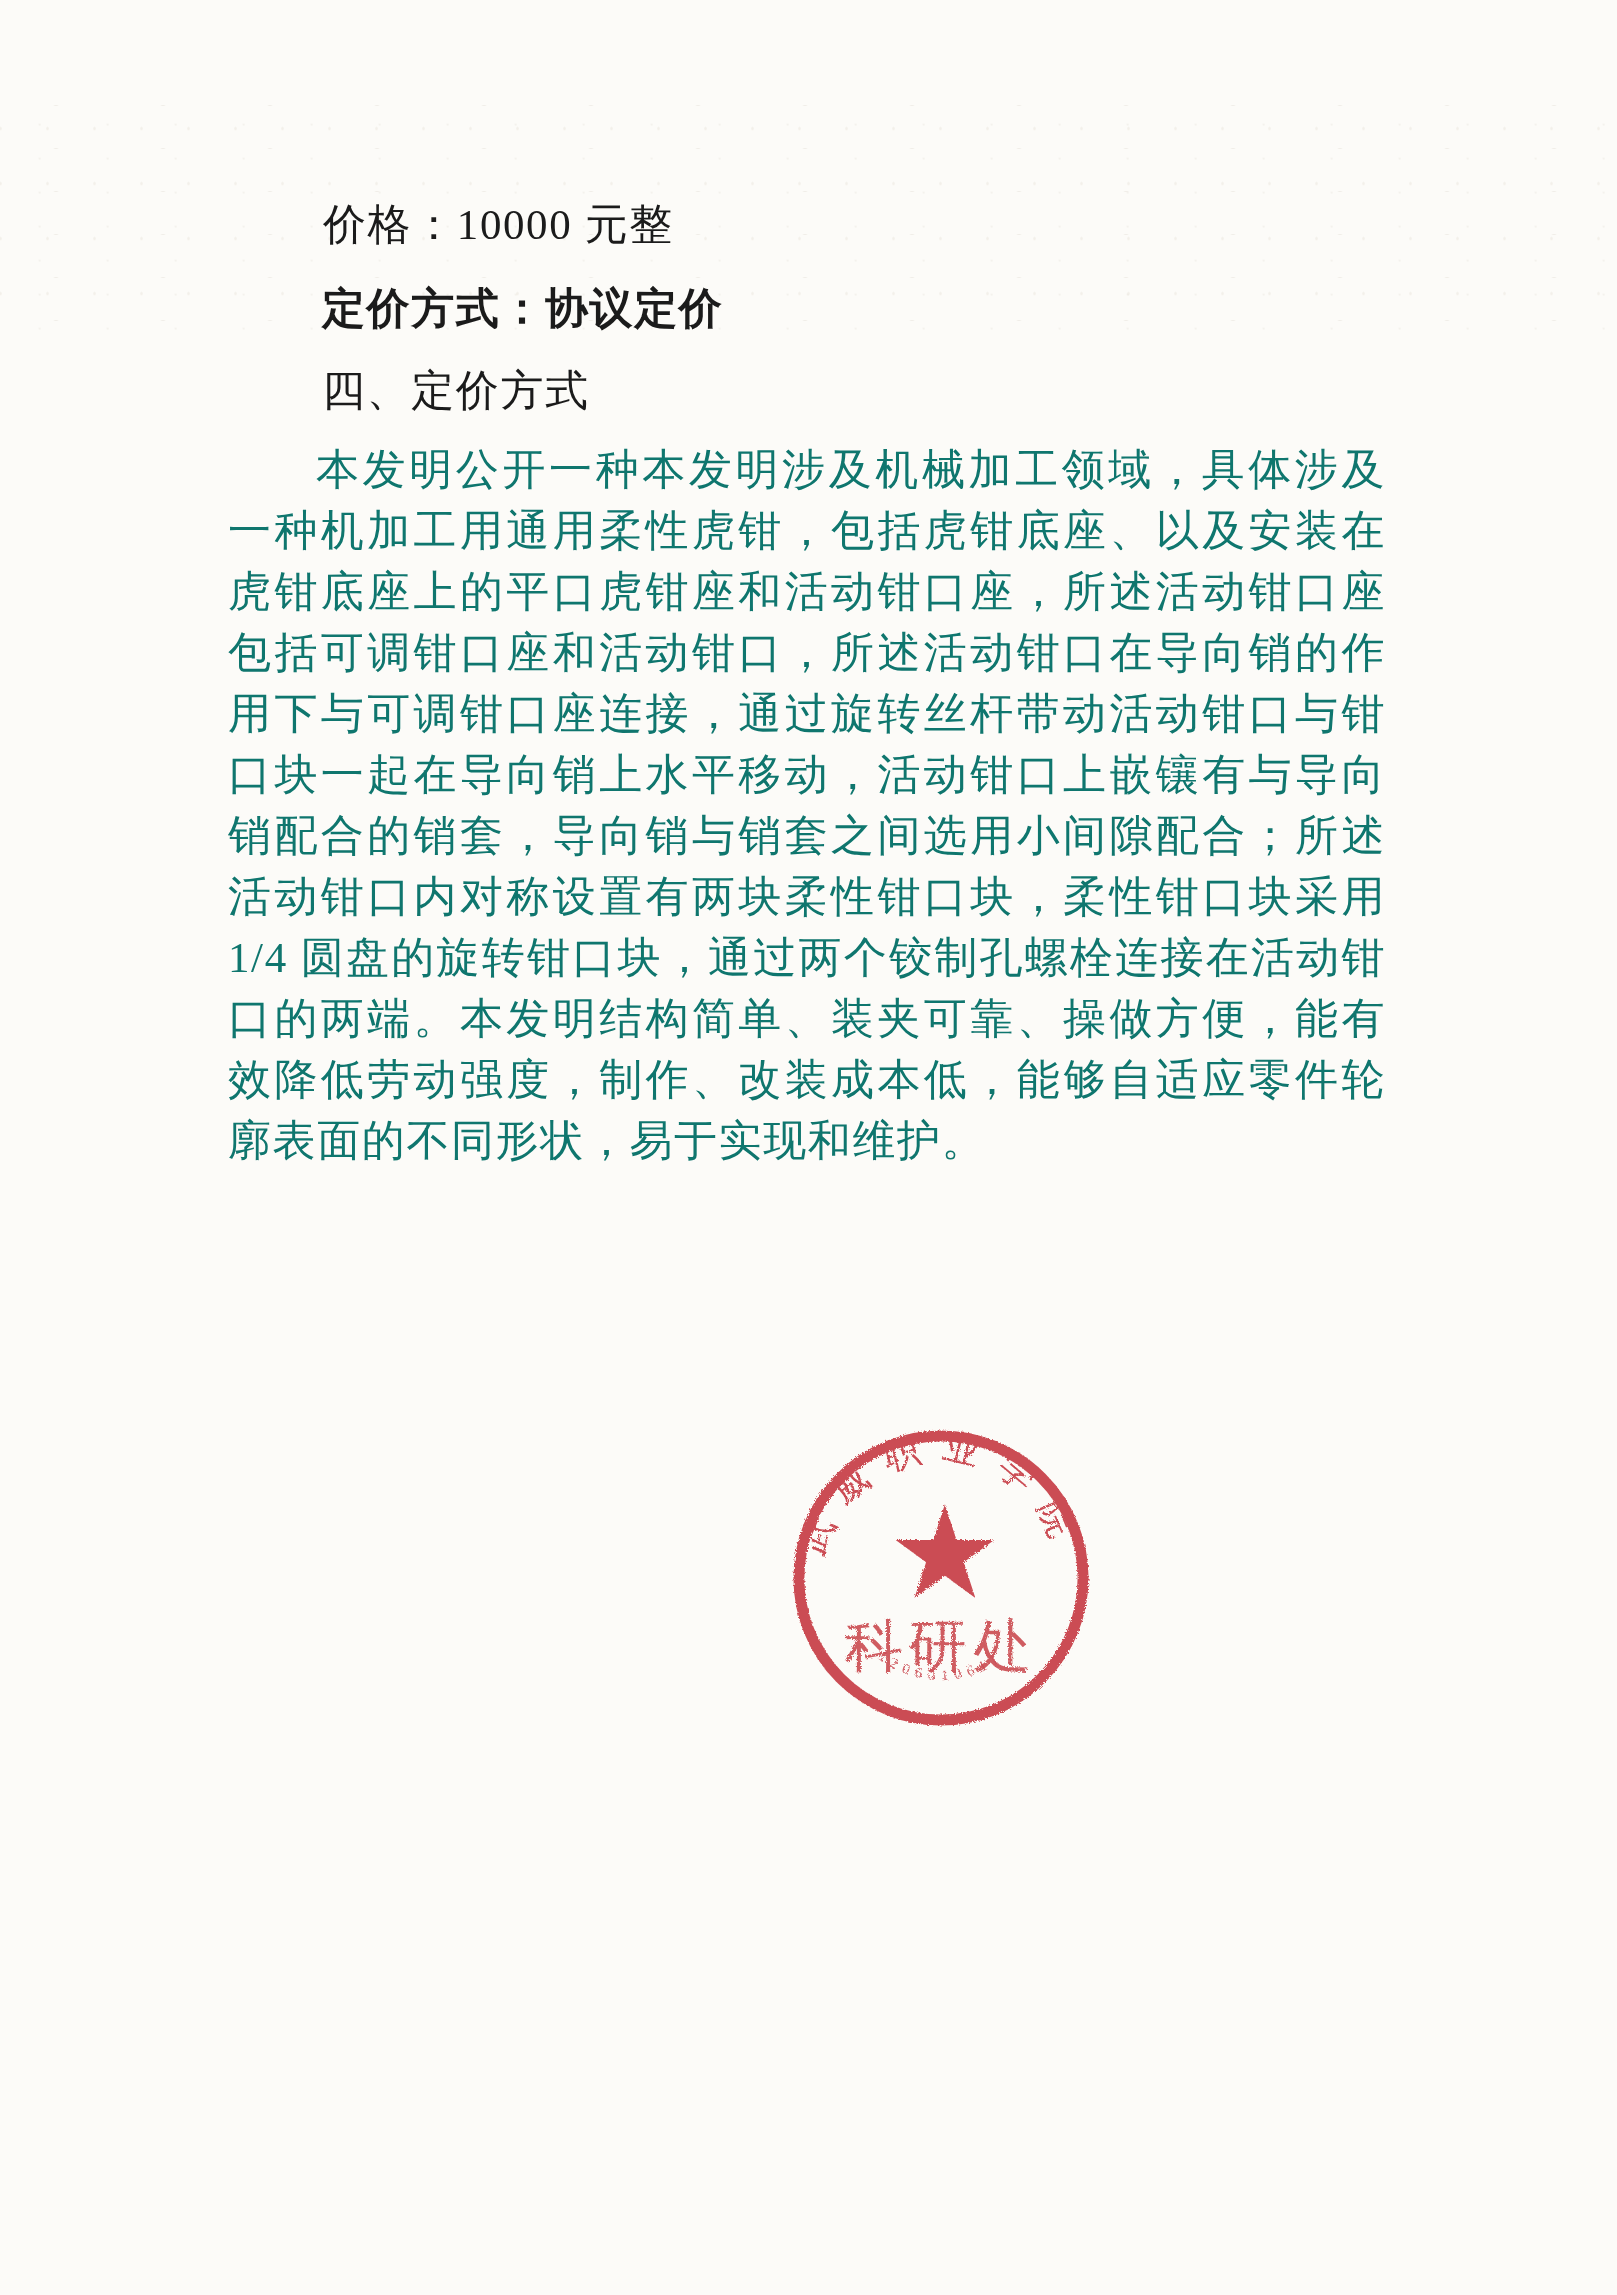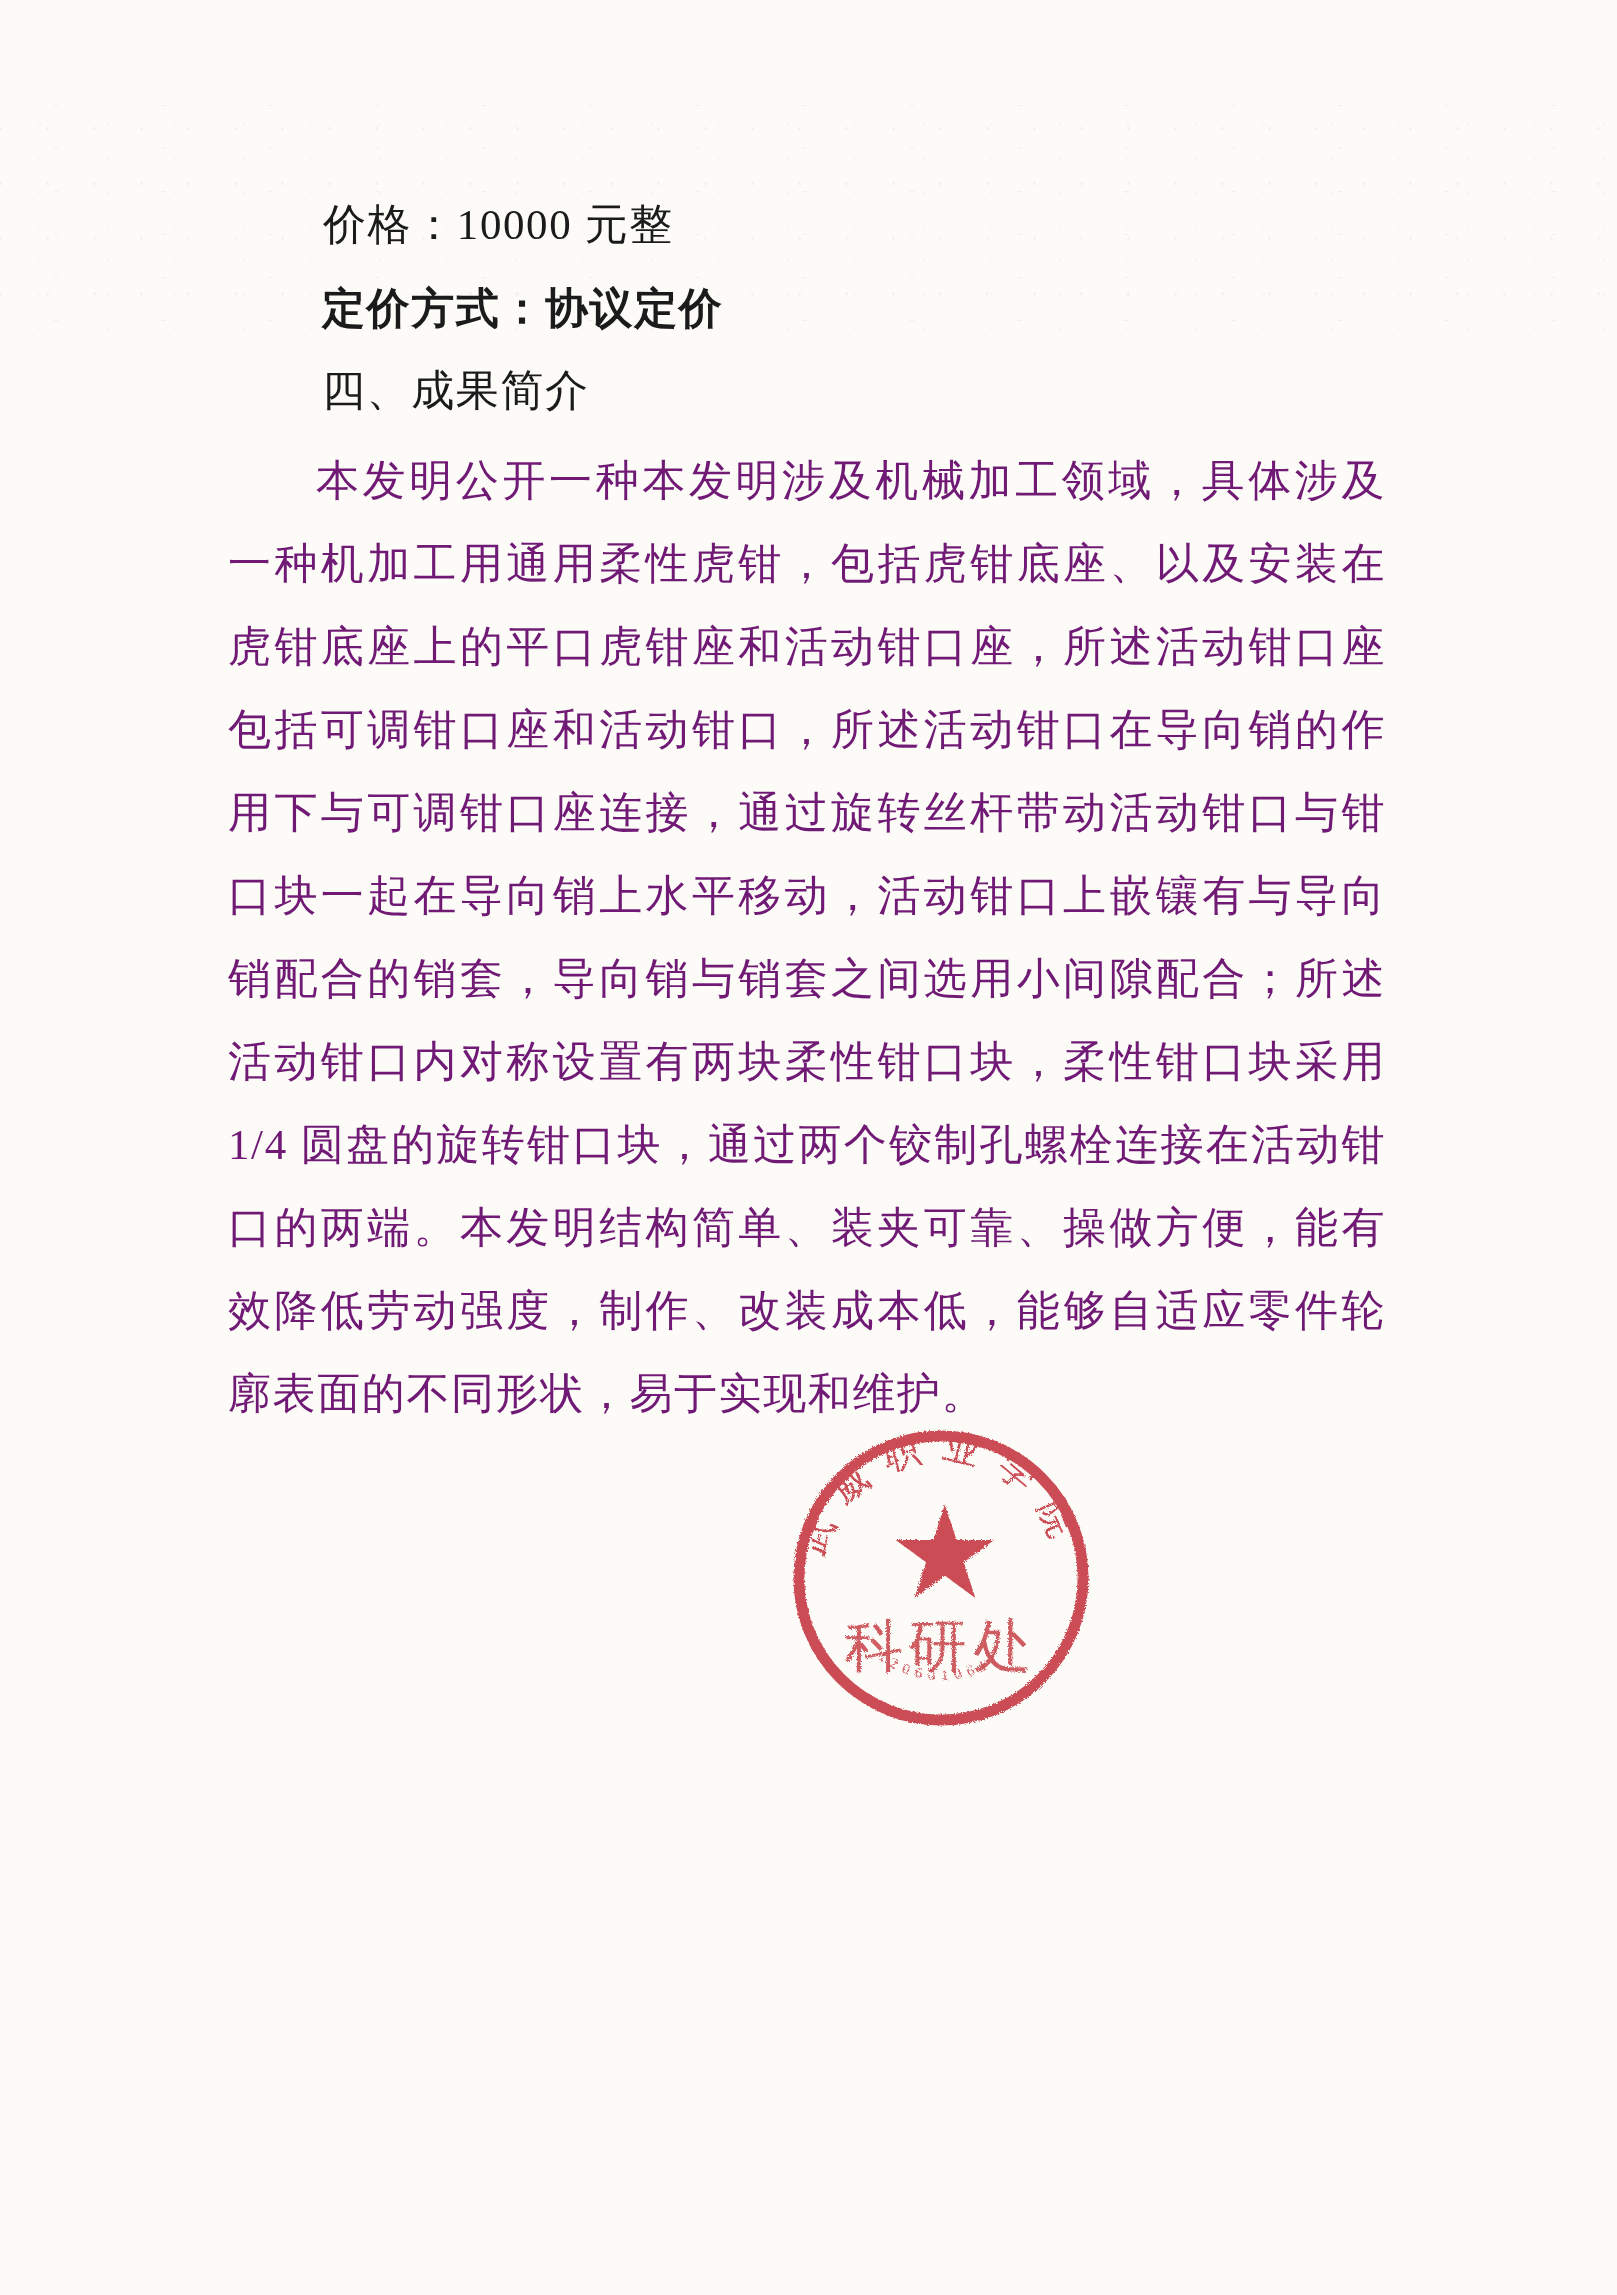--- a/index.html
+++ b/index.html
@@ -28,23 +28,23 @@
   }
   .txt{
     position:absolute;
     font-size:43px;letter-spacing:1.6px;white-space:nowrap;
   }
   .price-line{left:323px;top:196px;}
   .pricing-line{left:322px;top:280px;font-weight:bold;}
   .section-heading{left:322px;top:362px;}
   .body-paragraph{
     position:absolute;left:228px;top:439px;width:1158px;
-    font-size:43px;letter-spacing:1.6px;line-height:83px;
+    font-size:43px;letter-spacing:1.6px;line-height:61px;
     text-align:justify;text-indent:88px;
-    color:#701a75;
+    color:#0f766e;
   }
   .sig-org{
     position:absolute;left:761px;top:1552px;
     font-size:37px;letter-spacing:0.8px;white-space:nowrap;
   }
   .sig-date{
     position:absolute;left:797px;top:1634px;
     font-size:39px;letter-spacing:1.6px;white-space:nowrap;
   }
   .stamp{
@@ -61,21 +61,21 @@
 <body>
 
 <div class="page">
 
   <div class="scan-noise"></div>
 
   <div class="txt price-line">价格：10000 元整</div>
 
   <div class="txt pricing-line">定价方式：协议定价</div>
 
-  <div class="txt section-heading">四、成果简介</div>
+  <div class="txt section-heading">四、定价方式</div>
 
   <div class="body-paragraph">本发明公开一种本发明涉及机械加工领域，具体涉及一种机加工用通用柔性虎钳，包括虎钳底座、以及安装在虎钳底座上的平口虎钳座和活动钳口座，所述活动钳口座包括可调钳口座和活动钳口，所述活动钳口在导向销的作用下与可调钳口座连接，通过旋转丝杆带动活动钳口与钳口块一起在导向销上水平移动，活动钳口上嵌镶有与导向销配合的销套，导向销与销套之间选用小间隙配合；所述活动钳口内对称设置有两块柔性钳口块，柔性钳口块采用 1/4 圆盘的旋转钳口块，通过两个铰制孔螺栓连接在活动钳口的两端。本发明结构简单、装夹可靠、操做方便，能有效降低劳动强度，制作、改装成本低，能够自适应零件轮廓表面的不同形状，易于实现和维护。</div>
 
 
 
   <svg class="stamp" viewBox="0 0 400 400" xmlns="http://www.w3.org/2000/svg">
     <defs>
       <filter id="rough" x="-10%" y="-10%" width="120%" height="120%">
         <feTurbulence type="fractalNoise" baseFrequency="0.55" numOctaves="2" result="n"></feTurbulence>
         <feDisplacementMap in="SourceGraphic" in2="n" scale="5"></feDisplacementMap>

